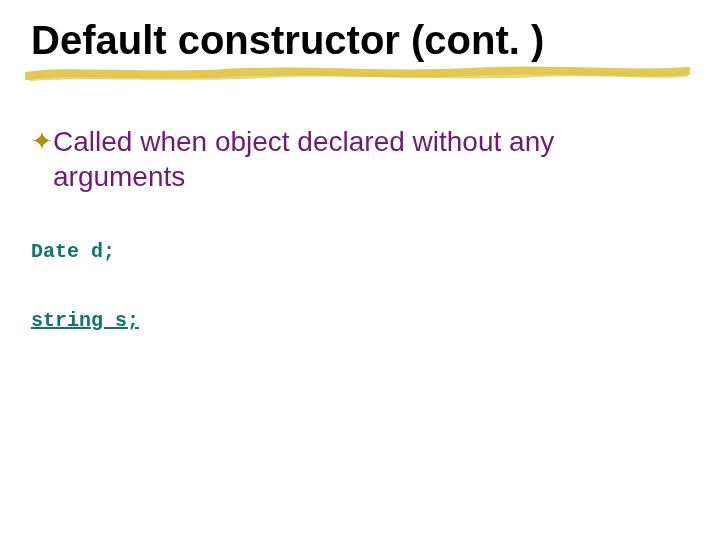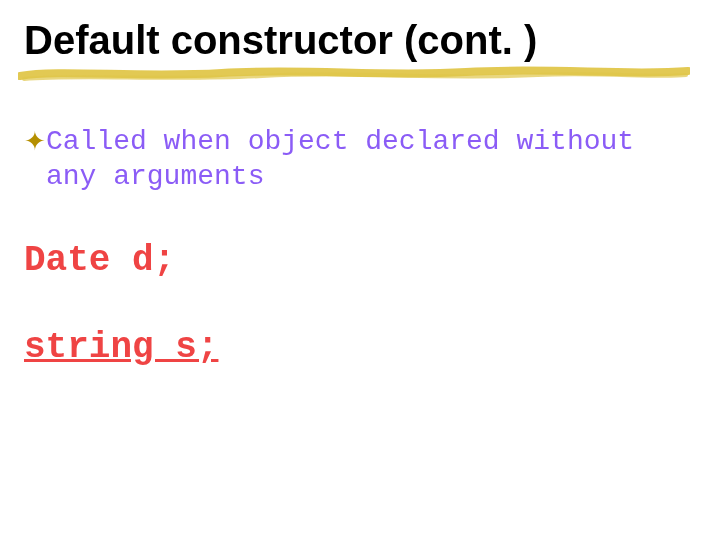--- a/index.html
+++ b/index.html
@@ -10,21 +10,21 @@
     background: #ffffff;
     font-family: Verdana, Tahoma, Arial, sans-serif;
     color: #000;
     overflow: hidden;
   }
   .slide {
     position: relative;
     width: 720px;
     height: 540px;
     box-sizing: border-box;
-    padding: 18px 36px 0 24px;
+    padding: 18px 36px 0 31px;
   }
   .title-wrap {
     position: relative;
   }
   .title {
     font-family: "Arial Black", Arial, sans-serif;
     font-weight: 900;
     font-size: 40px;
     line-height: 1.1;
     letter-spacing: 0px;
@@ -60,28 +60,28 @@
     color: #b58f00;
     font-size: 26px;
     line-height: 1;
     font-family: "Wingdings", "Zapf Dingbats", Arial, sans-serif;
     position: relative;
     top: 2px;
   }
   .bullet-text {
     font-size: 28px;
     line-height: 1.25;
-    color: #8b5cf6;
-    font-family: Liberation Mono, monospace;
+    color: #701a75;
+    font-family: Liberation Sans, sans-serif;
   }
   .code-line {
     font-family: "Courier New", Courier, monospace;
     font-weight: 700;
-    font-size: 36px;
-    color: #ef4444;
+    font-size: 20px;
+    color: #0f766e;
     margin-top: 46px;
   }
   .code-line + .code-line {
     margin-top: 46px;
     text-decoration: underline;
   }
 </style>
 </head>
 <body>
 

